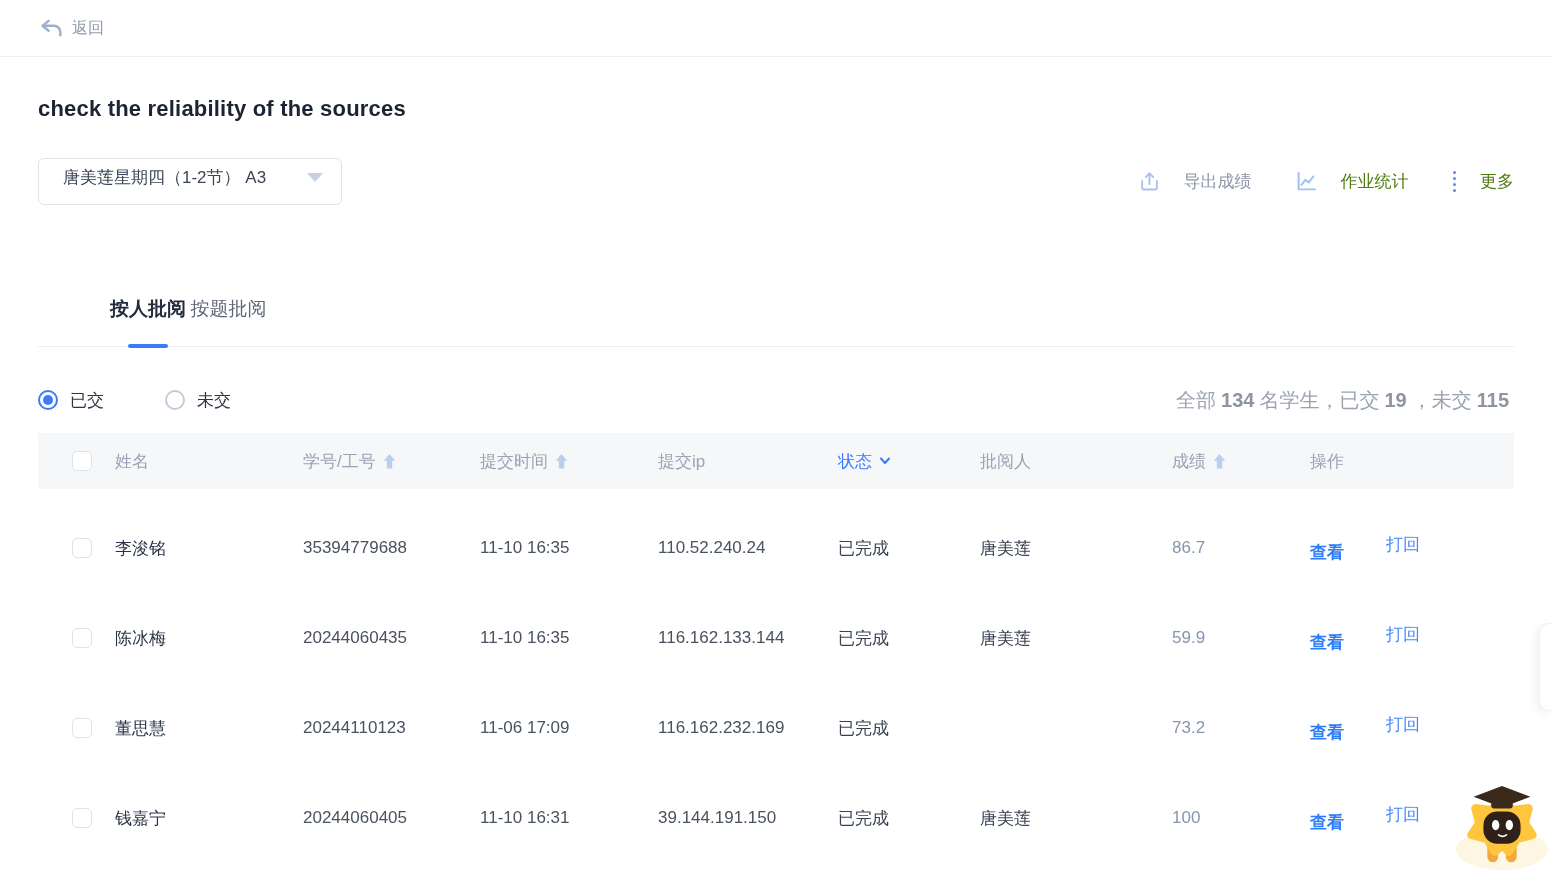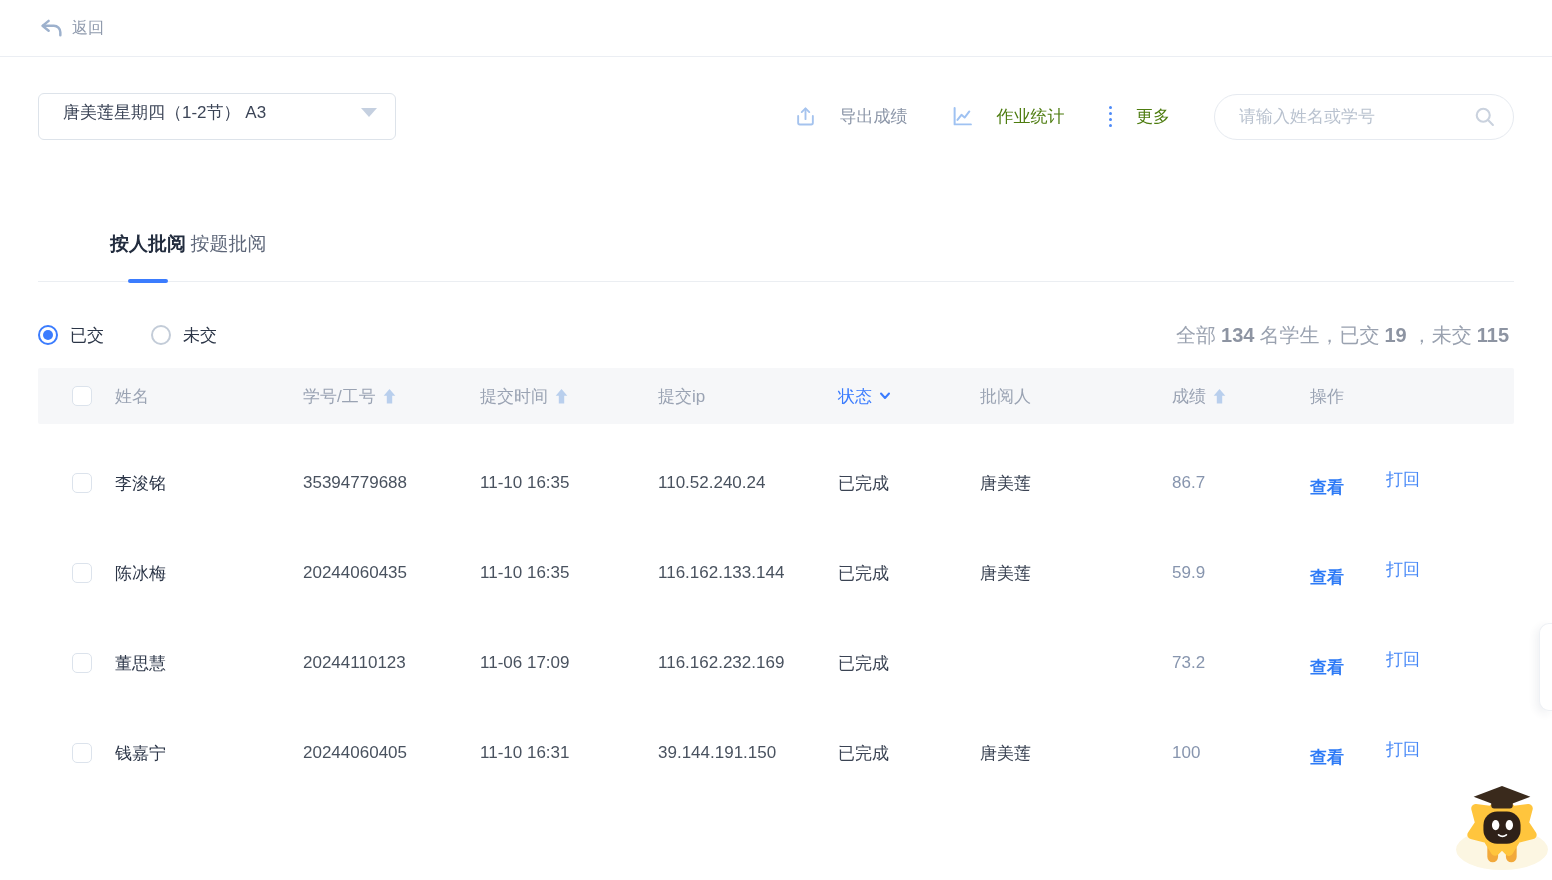--- a/index.html
+++ b/index.html
@@ -9,21 +9,21 @@
   
   .topbar { height:57px; border-bottom:1px solid #ebeef3; display:flex; align-items:center; padding:4px 40px; }
   .back { display:flex; align-items:center; gap:9px; cursor:pointer; }
   .back span { font-size:16px; color:#8f9aad; }
 
   .content { padding:0 38px; }
   h1.title { margin-top:39px; font-size:22px; font-weight:700; color:#1c2433; letter-spacing:.2px; }
 
   
   .controls { margin-top:36px; display:flex; justify-content:space-between; align-items:center; }
-  .select { width:358px; height:47px; border:1px solid #dde3ea; border-radius:6px; display:flex;
+  .select { width:304px; height:47px; border:1px solid #dde3ea; border-radius:6px; display:flex;
     align-items:center; padding:0 18px 8px 24px; cursor:pointer; }
   .select .sel-text { font-size:17px; color:#3c4557; flex:1; }
   .caret { width:0; height:0; border-left:8px solid transparent; border-right:8px solid transparent;
     border-top:9px solid #c5d0e0; }
   .right-tools { display:flex; align-items:center; gap:44px; }
   .tool { display:flex; align-items:center; gap:24px; cursor:pointer; font-size:17px; }
   .tool.muted { color:#8c96a8; }
   .tool.dark { color:#4d7c0f; }
   .dots { display:flex; flex-direction:column; gap:2.5px; align-items:center; }
   .dots i { width:3.5px; height:3.5px; border-radius:50%; background:#4d8af8; }
@@ -36,21 +36,21 @@
   
   .tabs { margin-top:88px; position:relative; border-bottom:1px solid #ebeef2; height:54px; }
   .tab { display:inline-block; font-size:19px; cursor:pointer; vertical-align:top; margin-top:3px; }
   .tab.active { font-weight:700; color:#222c3e; margin-left:72px; }
   .tab.inactive { color:#5d6678; }
   .tab-underline { position:absolute; left:90px; bottom:-2px; width:40px; height:4px; border-radius:2px;
     background:#3b7cfe; }
 
   
   .filter-row { margin-top:38px; display:flex; justify-content:space-between; align-items:center; height:30px; }
-  .radios { display:flex; align-items:flex-end; gap:47px; }
+  .radios { display:flex; align-items:flex-end; gap:61px; }
   .radio-item { display:flex; align-items:center; gap:12px; cursor:pointer; font-size:17px; color:#2b3547; }
   .radio { width:20px; height:20px; border-radius:50%; border:2px solid #c3ccd8; background:#fff; position:relative; }
   .radio.checked { border-color:#3b7cfe; }
   .radio.checked::after { content:""; position:absolute; left:3px; top:3px; width:10px; height:10px;
     border-radius:50%; background:#3b7cfe; }
   .summary { font-size:20px; color:#9aa2b0; }
   .summary b { font-weight:700; color:#8d94a2; margin:0 5px; }
 
   
   .table { margin-top:18px; }
@@ -86,20 +86,21 @@
   <div class="back">
     <svg width="23" height="19" viewBox="0 0 24 20">
       <path d="M9 2 L2.5 7.2 L9 12.4" fill="none" stroke="#9db1cd" stroke-width="2.6" stroke-linecap="round" stroke-linejoin="round"></path>
       <path d="M3.2 7.2 H14.5 a6.8 6.8 0 0 1 6.8 6.8 v3.2" fill="none" stroke="#9db1cd" stroke-width="2.6" stroke-linecap="round"></path>
     </svg>
     <span>返回</span>
   </div>
 </div>
 
 <div class="content">
+  <h1 class="title">check the reliability of the sources</h1>
 
   <div class="controls">
     <div class="select">
       <span class="sel-text">唐美莲星期四（1-2节） A3</span>
       <span class="caret"></span>
     </div>
     <div class="right-tools">
       <div class="tool muted">
         <svg width="21" height="21" viewBox="0 0 20 20" fill="none" stroke="#a5c3ee" stroke-width="1.8" stroke-linecap="round" stroke-linejoin="round">
           <path d="M10 12.5 V2.5"></path>
@@ -116,27 +117,20 @@
         <span>作业统计</span>
       </div>
       <div class="tool dark">
         <span class="dots">
             <i></i>
             <i></i>
             <i></i>
             <i></i>
           </span>
         <span>更多</span>
-      </div>
-      <div class="search">
-        <input type="text" placeholder="请输入姓名或学号" style="">
-        <svg width="21" height="21" viewBox="0 0 20 20" fill="none" stroke="#cad2de" stroke-width="2" stroke-linecap="round">
-          <circle cx="8.8" cy="8.8" r="6.2"></circle>
-            <line x1="13.6" y1="13.6" x2="18" y2="18"></line>
-        </svg>
       </div>
     </div>
   </div>
 
   <div class="tabs">
     <span class="tab active">按人批阅</span>
     <span class="tab inactive">按题批阅</span>
     <div class="tab-underline"></div>
   </div>
 

